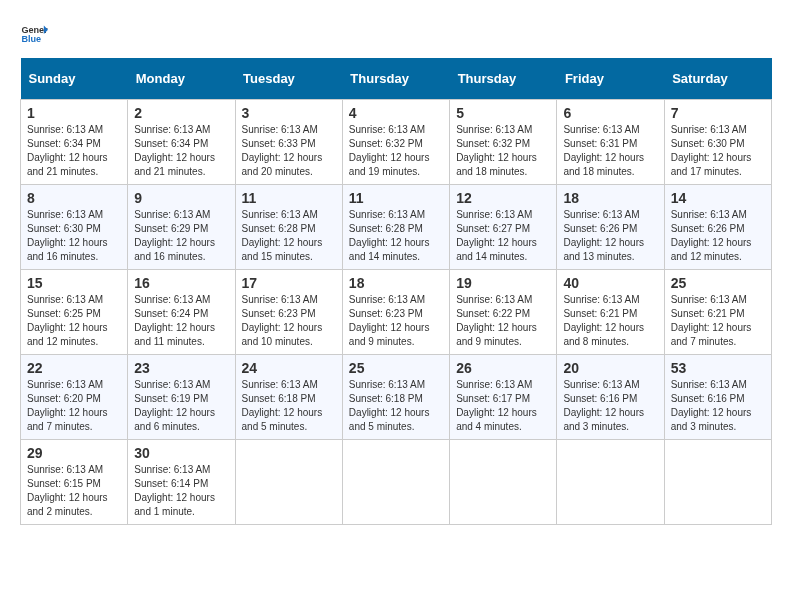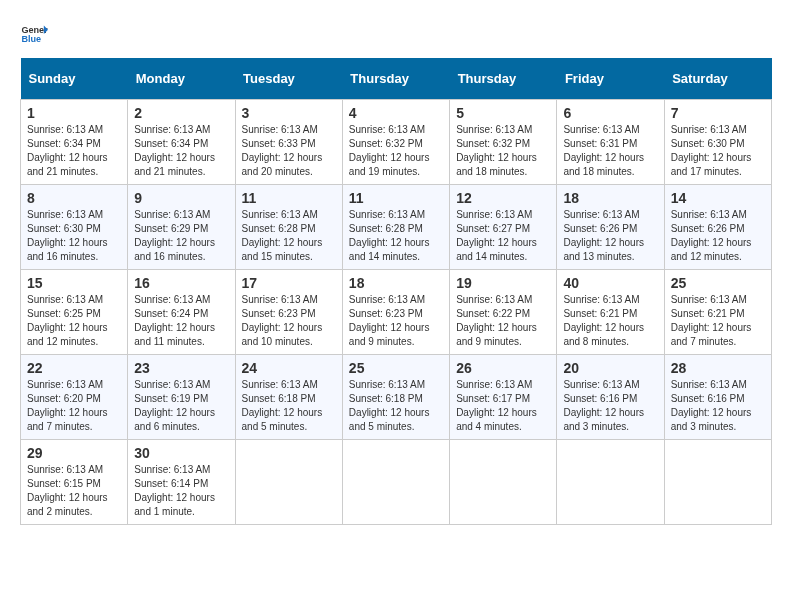--- a/index.html
+++ b/index.html
@@ -219,21 +219,21 @@
         </td>
         <td>
           <span class="day-number">26</span>
 <div class="day-detail">Sunrise: 6:13 AM<br>Sunset: 6:17 PM<br>Daylight: 12 hours and 4 minutes.</div>
         </td>
         <td>
           <span class="day-number">20</span>
 <div class="day-detail">Sunrise: 6:13 AM<br>Sunset: 6:16 PM<br>Daylight: 12 hours and 3 minutes.</div>
         </td>
         <td>
-          <span class="day-number">28</span>
+          <span class="day-number">53</span>
 <div class="day-detail">Sunrise: 6:13 AM<br>Sunset: 6:16 PM<br>Daylight: 12 hours and 3 minutes.</div>
         </td>
       </tr>
       <tr>
         <td>
           <span class="day-number">29</span>
 <div class="day-detail">Sunrise: 6:13 AM<br>Sunset: 6:15 PM<br>Daylight: 12 hours and 2 minutes.</div>
         </td>
         <td>
           <span class="day-number">30</span>

